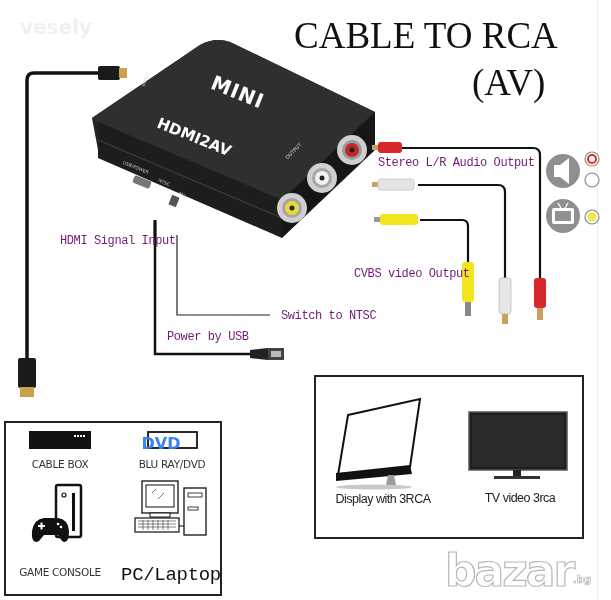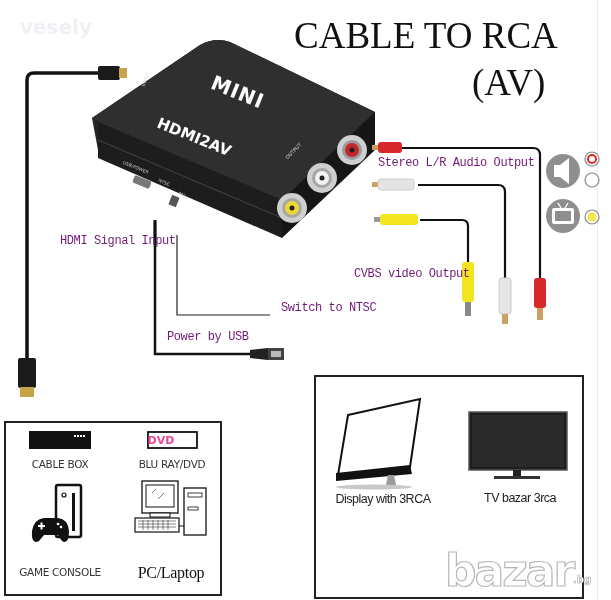--- a/index.html
+++ b/index.html
@@ -4,21 +4,21 @@
 <style>
   html, body { margin:0; padding:0; }
   body { width:611px; height:600px; background:#ffffff; position:relative; overflow:hidden; font-family:"Liberation Sans", sans-serif; }
   .abs { position:absolute; }
   .lbl { position:absolute; font-family:Liberation Mono, monospace; font-size:12px; color:#701a75; white-space:nowrap; letter-spacing:-0.4px; }
   .title { position:absolute; font-family:"Liberation Serif", serif; color:#111; font-size:37px; line-height:1; white-space:nowrap; }
   .watermark { position:absolute; left:20px; top:15px; font-family:"DejaVu Sans", sans-serif; font-weight:bold; font-size:20px; color:#eef0f3; }
   .sidebar-line { position:absolute; left:597px; top:0; width:1px; height:600px; background:#ececec; }
   .box { position:absolute; border:2px solid #222; background:#fff; box-sizing:border-box; }
   .src-label { position:absolute; font-family:"DejaVu Sans", sans-serif; font-size:10.5px; color:#333; white-space:nowrap; transform:translateX(-50%); letter-spacing:-0.3px; }
-  .src-label.big { font-family:Liberation Serif, serif; font-size:16px; color:#111; }
+  .src-label.big { font-family:Liberation Mono, monospace; font-size:19px; color:#111; }
   .disp-label { position:absolute; font-size:12.5px; color:#222; white-space:nowrap; transform:translateX(-50%); letter-spacing:-0.5px; }
   .bazar { position:absolute; left:445px; top:545px; font-family:"DejaVu Sans", sans-serif; font-size:44px; font-weight:bold; color:#fff; -webkit-text-stroke:1.2px #b8b8b8; letter-spacing:-2px; }
   .bazar-bg { position:absolute; left:573px; top:574px; font-family:"DejaVu Sans", sans-serif; font-size:10px; font-weight:bold; color:#fff; -webkit-text-stroke:0.6px #aaa; }
 </style>
 </head>
 <body>
 
 <div class="sidebar-line"></div>
 
 <div class="watermark">vesely</div>
@@ -135,21 +135,21 @@
 
 <div class="abs" style="left:210px; top:80px; transform:rotate(22deg); color:#fff; font-family:'DejaVu Sans', sans-serif; font-weight:bold; font-size:20px; letter-spacing:1px;">MINI</div>
 <div class="abs" style="left:155px; top:128px; transform:rotate(22deg); color:#fff; font-family:'DejaVu Sans', sans-serif; font-weight:bold; font-size:15px;">HDMI2AV</div>
 <div class="abs" style="left:138px; top:76px; transform:rotate(-68deg); color:#ddd; font-size:5px; font-family:'DejaVu Sans', sans-serif;">INPUT</div>
 <div class="abs" style="left:283px; top:148px; transform:rotate(-45deg); color:#ddd; font-size:5px; font-family:'DejaVu Sans', sans-serif;">OUTPUT</div>
 <div class="abs" style="left:122px; top:165px; transform:rotate(22deg); color:#ccc; font-size:4.5px; font-family:'DejaVu Sans', sans-serif;">USB/POWER</div>
 <div class="abs" style="left:158px; top:180px; transform:rotate(22deg); color:#ccc; font-size:4.5px; font-family:'DejaVu Sans', sans-serif;">NTSC</div>
 <div class="abs" style="left:178px; top:192px; transform:rotate(22deg); color:#ccc; font-size:4.5px; font-family:'DejaVu Sans', sans-serif;">PAL</div>
 
 <div class="lbl" style="left:36px; top:234px;margin-left:24px;">HDMI Signal Input</div>
-<div class="lbl" style="left:281px; top:301px;text-align:center;">Switch to NTSC</div>
+<div class="lbl" style="left:281px; top:309px;text-align:center;">Switch to NTSC</div>
 <div class="lbl" style="left:167px; top:330px;">Power by USB</div>
 <div class="lbl" style="left:378px; top:156px;">Stereo L/R Audio Output</div>
 <div class="lbl" style="left:354px; top:231px;margin-top:36px;">CVBS video Output</div>
 
 <div class="box" style="left:4px; top:421px; width:218px; height:175px;">
   <svg class="abs" style="left:0; top:0;" width="214" height="171">
     <g>
       <rect x="23" y="8" width="62" height="18" fill="#111"></rect>
       <rect x="68" y="12" width="2" height="2" fill="#fff"></rect>
         <rect x="71" y="12" width="2" height="2" fill="#fff"></rect>
@@ -176,40 +176,40 @@
       <line x1="152" y1="76" x2="158" y2="70" stroke="#555" stroke-width="0.8"></line>
       <rect x="144" y="90" width="20" height="4" fill="#fff" stroke="#111" stroke-width="1"></rect>
       <rect x="129" y="95" width="44" height="14" fill="#fff" stroke="#111" stroke-width="1.2"></rect>
       <path d="M132,98 H170 M132,101 H170 M132,104 H170 M137,97 V107 M142,97 V107 M147,97 V107 M152,97 V107 M157,97 V107 M162,97 V107" stroke="#333" stroke-width="0.6"></path>
       <rect x="178" y="65" width="22" height="47" fill="#fff" stroke="#111" stroke-width="1.3"></rect>
       <rect x="182" y="70" width="14" height="4" fill="#fff" stroke="#111" stroke-width="0.8"></rect>
       <rect x="182" y="84" width="10" height="3" fill="#fff" stroke="#111" stroke-width="0.8"></rect>
       <line x1="173" y1="103" x2="178" y2="103" stroke="#111" stroke-width="1"></line>
     </g>
   </svg>
-  <div class="abs" style="left:155px; top:11px; transform:translateX(-50%); font-family:'DejaVu Sans', sans-serif; font-weight:bold; font-size:11px; color:#ec4899;">DVD</div>
+  <div class="abs" style="left:155px; top:11px; transform:translateX(-50%); font-family:'DejaVu Sans', sans-serif; font-weight:bold; font-size:16px; color:#3b82f6;">DVD</div>
   <div class="src-label" style="left:54px; top:35px;">CABLE BOX</div>
   <div class="src-label" style="left:166px; top:35px;">BLU RAY/DVD</div>
   <div class="src-label" style="left:54px; top:143px;">GAME CONSOLE</div>
   <div class="src-label big" style="left:165px; top:141px;">PC/Laptop</div>
 </div>
 
-<div class="box" style="left:314px; top:375px; width:270px; height:224px;padding-left:46px;">
+<div class="box" style="left:314px; top:375px; width:270px; height:164px;padding-left:46px;">
   <svg class="abs" style="left:0; top:0;" width="266" height="168">
     <g>
       <path d="M32,38 L104,22 L94,90 L22,98 Z" fill="#fff" stroke="#111" stroke-width="2"></path>
       <path d="M20,96 L94,88 L96,97 L20,104 Z" fill="#111"></path>
       <path d="M72,98 L78,98 L80,108 L70,108 Z" fill="#9a9a9a"></path>
       <ellipse cx="58" cy="110" rx="38" ry="2.5" fill="#c8c8c8"></ellipse>
     </g>
     <g>
       <rect x="153" y="35" width="98" height="58" fill="#1e1e1e" stroke="#555" stroke-width="1.5"></rect>
       <rect x="156" y="38" width="92" height="52" fill="#2a2a2a"></rect>
       <rect x="197" y="93" width="8" height="6" fill="#222"></rect>
       <rect x="178" y="99" width="46" height="3" fill="#333"></rect>
     </g>
   </svg>
   <div class="disp-label" style="left:67px; top:115px;">Display with 3RCA</div>
-  <div class="disp-label" style="left:204px; top:114px;">TV bazar 3rca</div>
+  <div class="disp-label" style="left:204px; top:114px;">TV video 3rca</div>
 </div>
 
 <div class="bazar">bazar</div>
 <div class="bazar-bg">.bg</div>
 
 </body></html>

